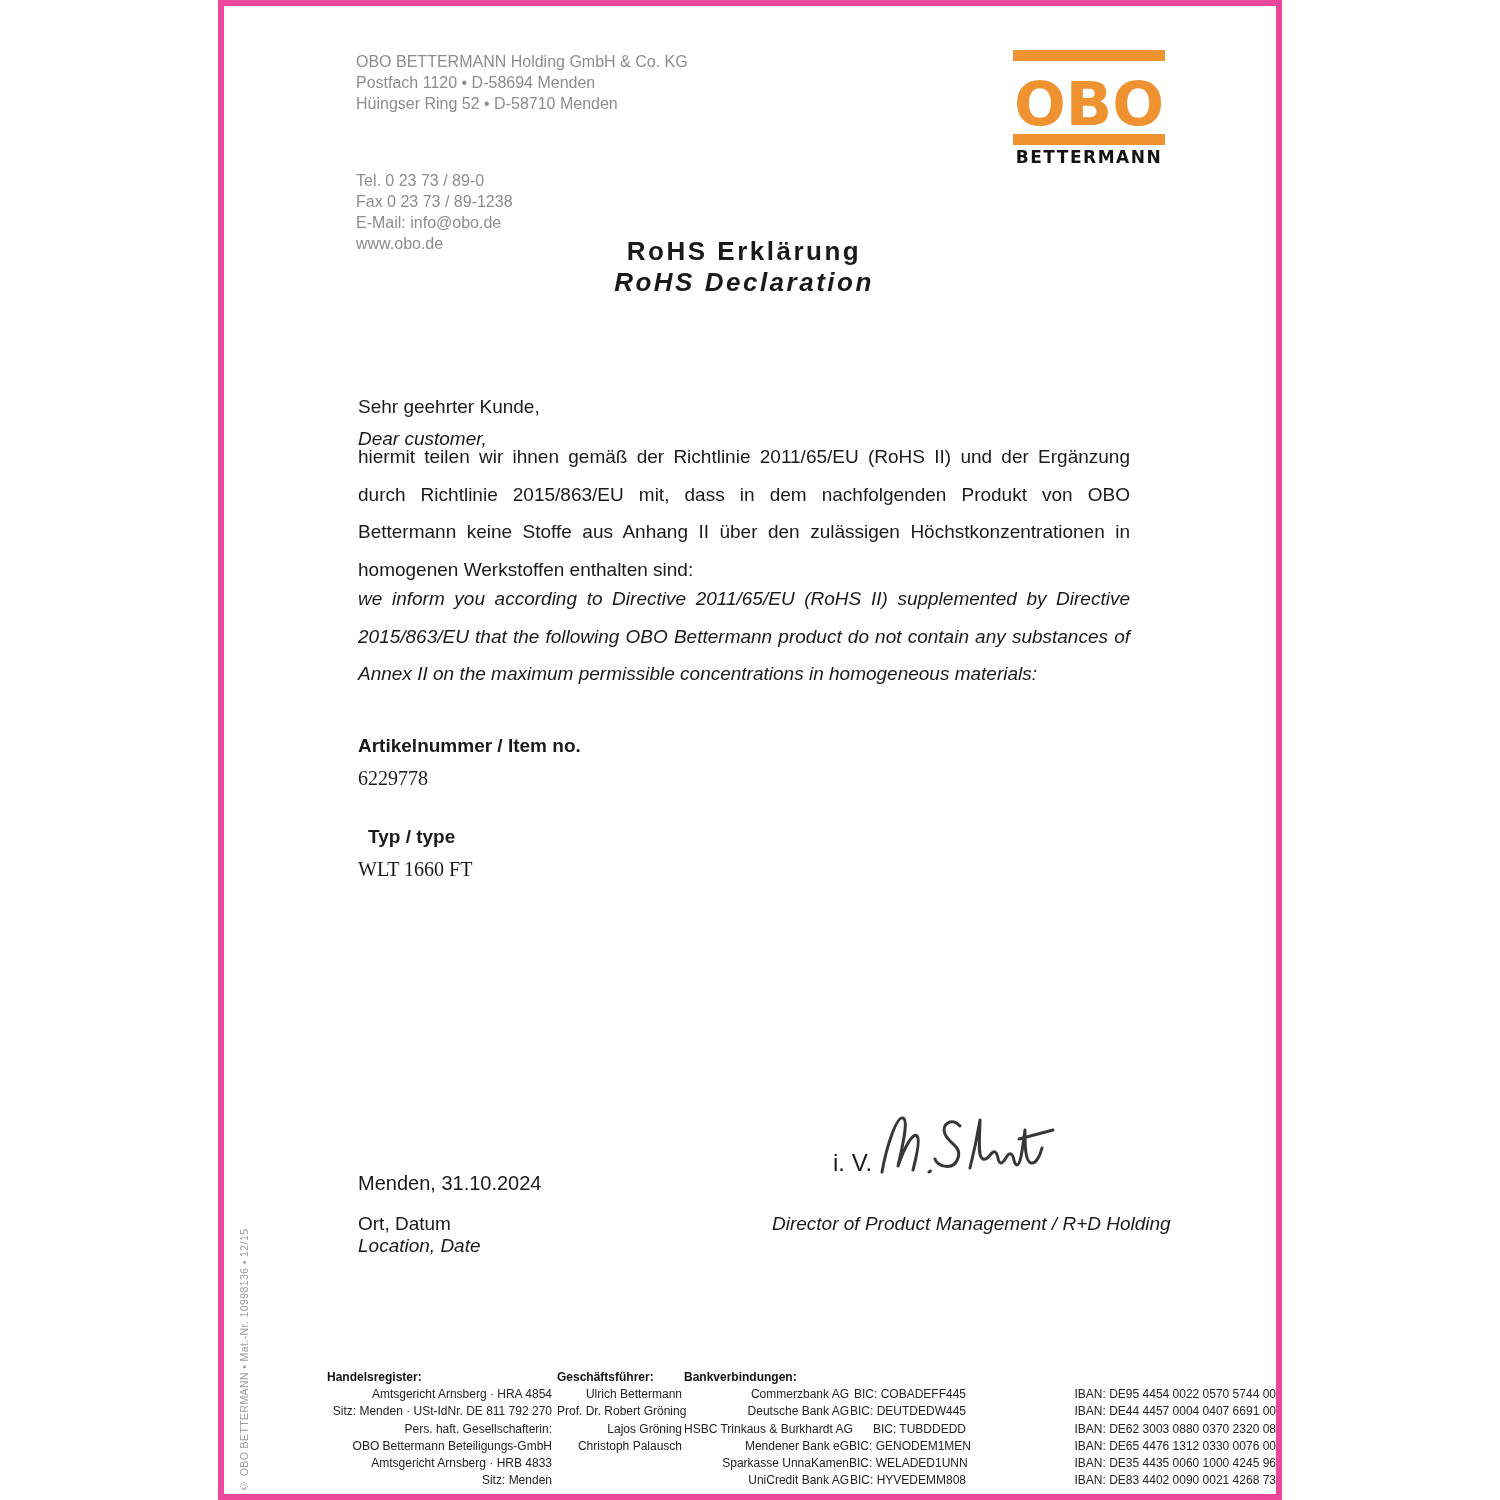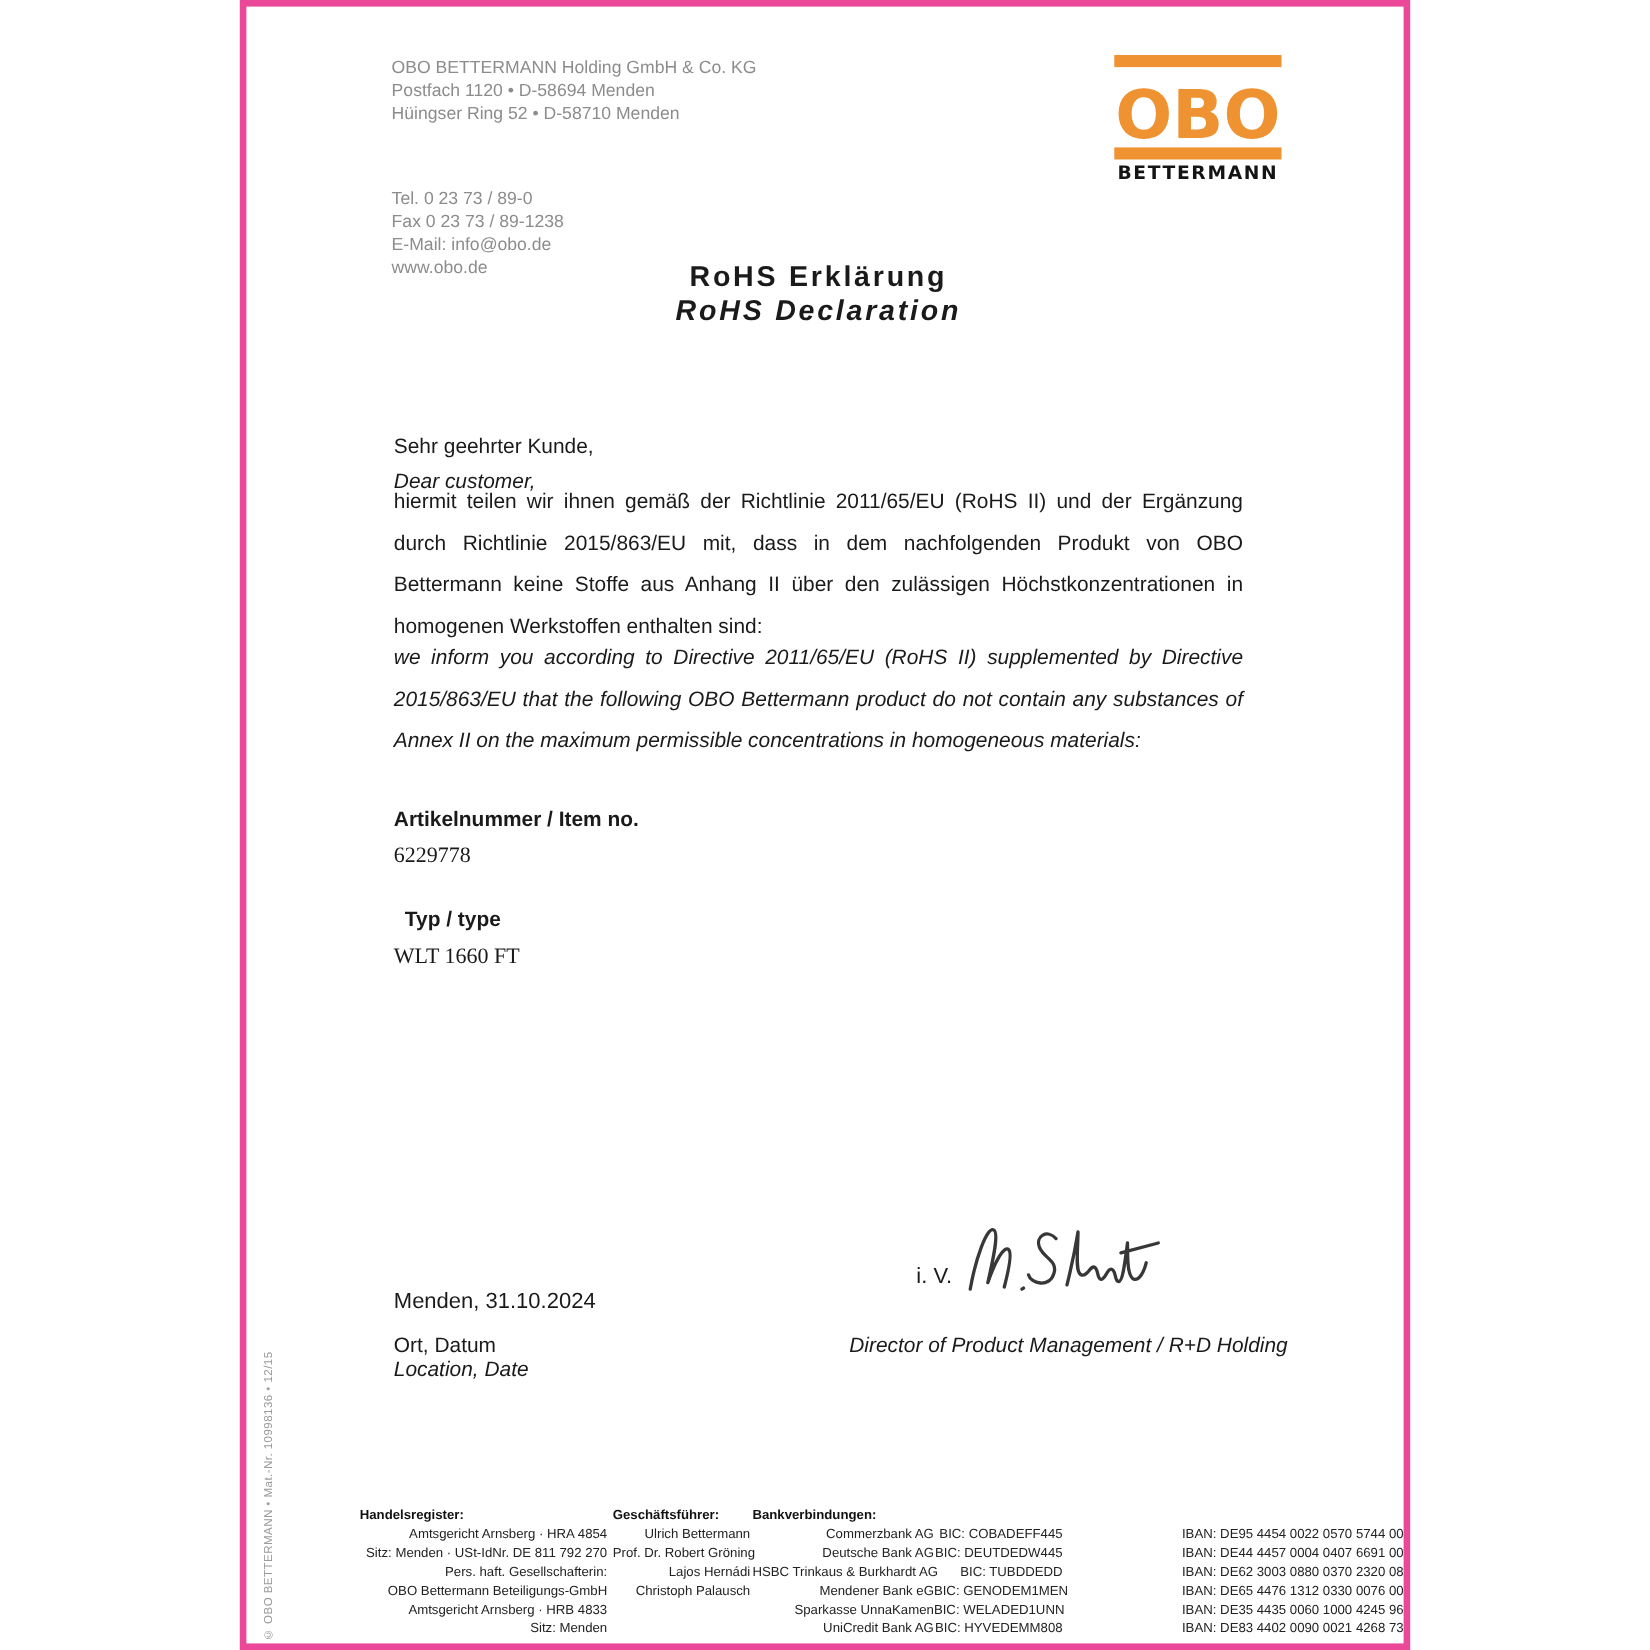--- a/index.html
+++ b/index.html
@@ -18,21 +18,21 @@
   .logo{left:786px;top:44px;width:158px;height:118px;}
   .titleblock{left:134px;top:210px;width:772px;text-align:center;margin-top:20px;}
   .title-de{font-size:26px;font-weight:bold;letter-spacing:2.5px;line-height:31px;}
   .title-en{font-size:26px;font-weight:bold;font-style:italic;letter-spacing:2.5px;line-height:31px;}
   .greeting{left:134px;top:341px;font-size:19px;line-height:32px;margin-top:44px;}
   .para{left:134px;width:772px;font-size:19px;line-height:37.5px;text-align:justify;}
   .para-de{top:432px;}
   .para-en{top:574px;font-style:italic;}
   .prod-label{left:134px;font-size:19px;font-weight:bold;}
   .prod-value{left:134px;font-size:20px;font-family:"Liberation Serif", serif;}
-  .sig-prefix{left:609px;top:1143px;font-size:20px;}
+  .sig-prefix{left:609px;top:1143px;font-size:24px;}
   .sig-svg{left:648px;top:1098px;}
   .place-date{left:134px;top:1166px;font-size:20px;}
   .labels-left{left:134px;top:1207px;font-size:19px;line-height:22px;}
   .labels-right{left:548px;top:1207px;font-size:19px;line-height:22px;}
   .italic{font-style:italic;}
   .sidebar-note{
     left:14px;top:1228px;height:258px;
     writing-mode:vertical-rl;transform:rotate(180deg);
     font-size:10.5px;color:#9a9a9a;letter-spacing:.4px;white-space:nowrap;
   }
@@ -124,21 +124,21 @@
       <div class="nowrap">Pers. haft. Gesellschafterin:</div>
       <div class="nowrap">OBO Bettermann Beteiligungs-GmbH</div>
       <div class="nowrap">Amtsgericht Arnsberg · HRB 4833</div>
       <div class="nowrap">Sitz: Menden</div>
     </div>
 
     <div class="fcol fcol-management">
       <div class="fhead">Geschäftsführer:</div>
       <div class="nowrap">Ulrich Bettermann</div>
       <div class="nowrap">Prof. Dr. Robert Gröning</div>
-      <div class="nowrap">Lajos Hernádi</div>
+      <div class="nowrap">Lajos Gröning</div>
       <div class="nowrap">Christoph Palausch</div>
     </div>
 
     <div class="fcol fcol-banks">
       <div class="fhead">Bankverbindungen:</div>
       <div class="bank-row">
         <span class="nowrap">Commerzbank AG</span>
         <span class="nowrap">BIC: COBADEFF445</span>
         <span class="nowrap">IBAN: DE95 4454 0022 0570 5744 00</span>
       </div>

